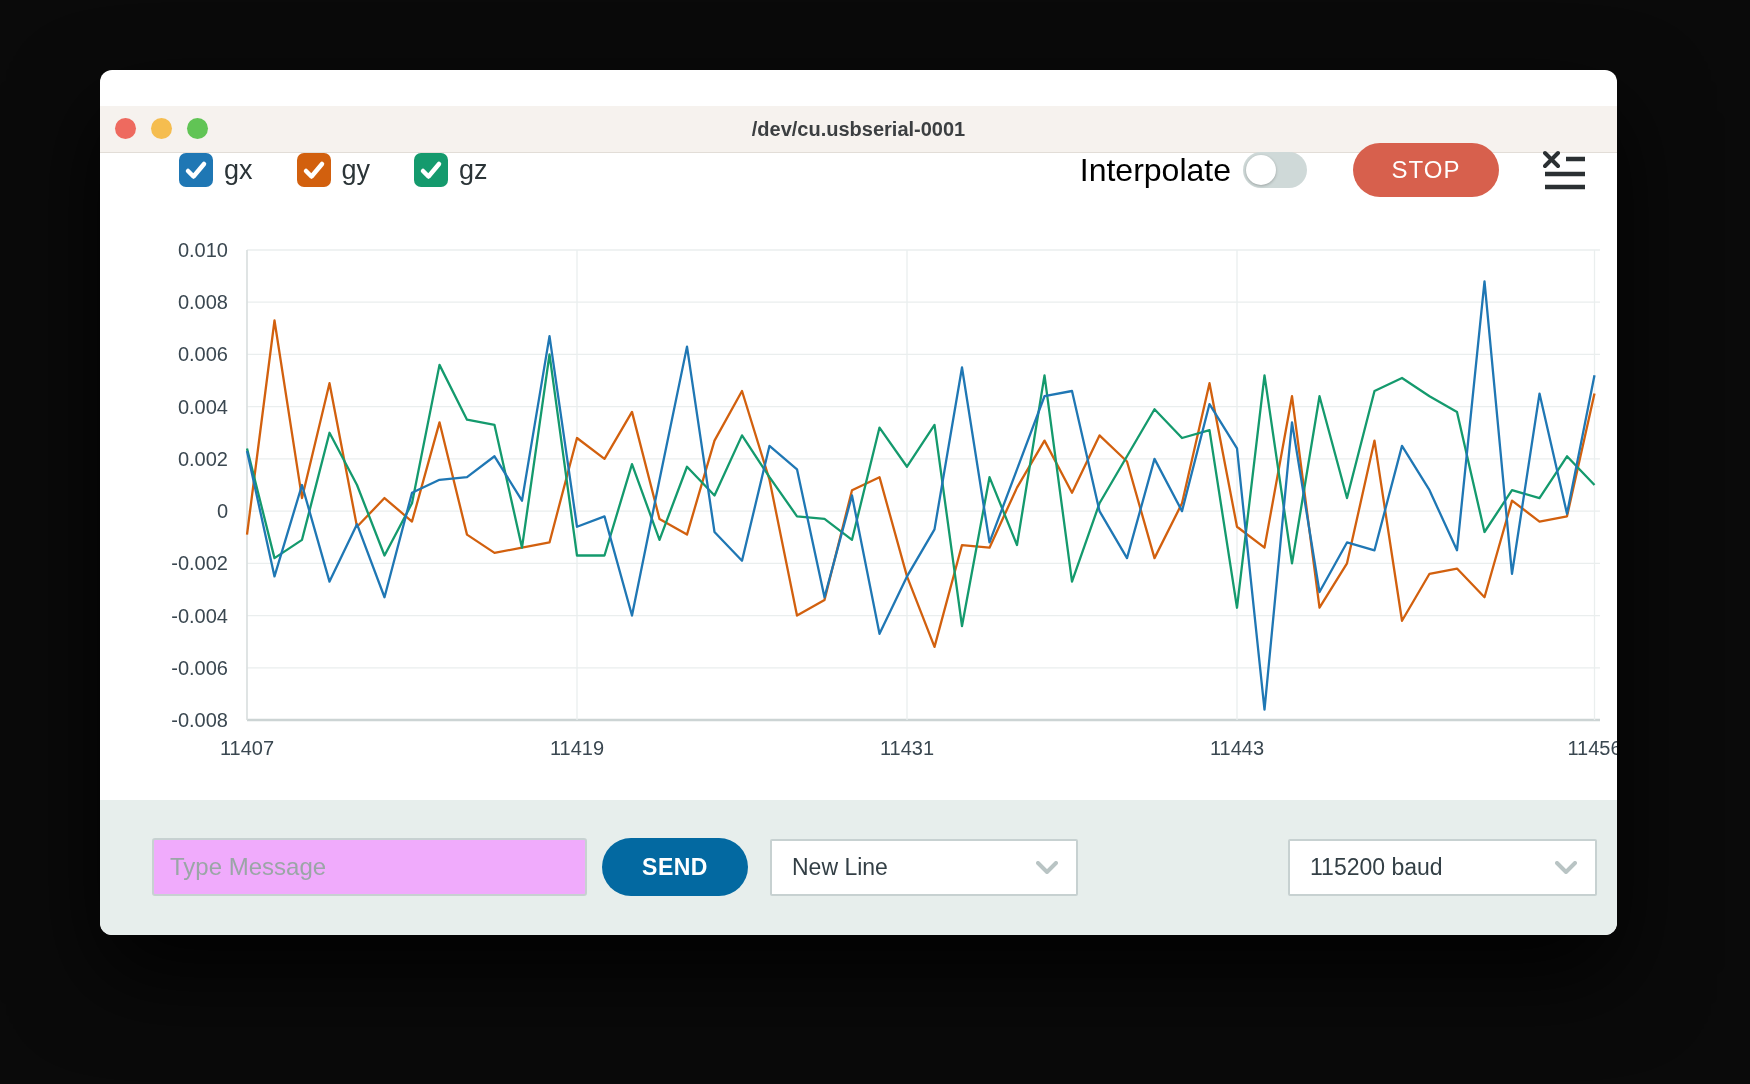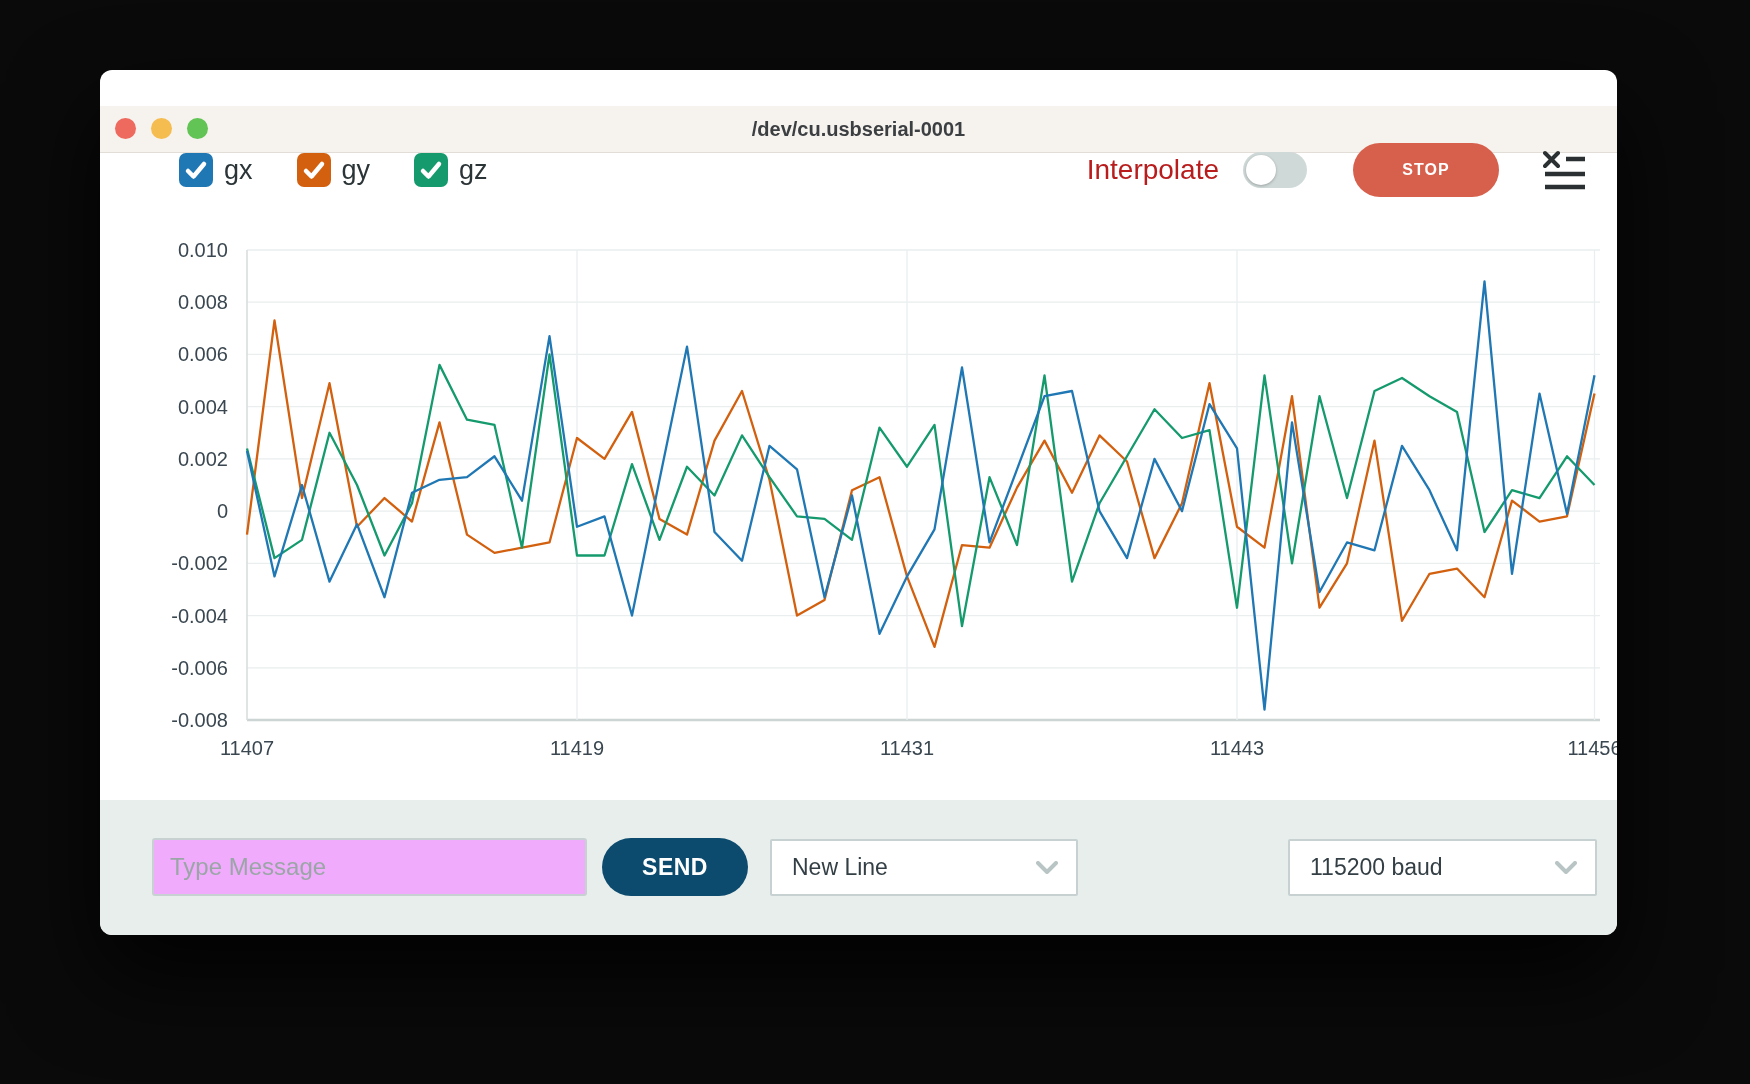--- a/index.html
+++ b/index.html
@@ -17,26 +17,26 @@
   .light.green{background:#61c455;}
   
   .controls{position:absolute;left:0;top:70px;width:100%;height:60px;display:flex;align-items:center;
     padding:0 30px 0 79px;box-sizing:border-box;}
   .series-toggles{display:flex;align-items:center;gap:44px;}
   .series-toggle{display:flex;align-items:center;gap:11px;cursor:pointer;text-align:center;}
   .checkbox{width:34px;height:34px;border-radius:7px;display:flex;align-items:center;justify-content:center;}
   .series-label{font-size:27px;color:#2b3437;}
   .spacer{flex:1;}
   .right-controls{display:flex;align-items:center;}
-  .interp-label{font-size:28px;color:#b91c1c;margin-right:24px;}
+  .interp-label{font-size:32px;color:#000000;margin-right:12px;}
   .toggle{position:relative;width:64px;height:36px;border-radius:18px;background:#cfd9d8;cursor:pointer;margin-right:46px;}
   .knob{position:absolute;left:3px;top:3px;width:30px;height:30px;border-radius:50%;background:#ffffff;
     box-shadow:0 1px 3px rgba(0,0,0,.25);}
-  .stop-btn{width:146px;height:54px;border:none;border-radius:27px;color:#fff;font-weight:bold;
-    font-size:16px;letter-spacing:1px;cursor:pointer;margin-right:44px;font-family:"Liberation Sans",sans-serif;}
+  .stop-btn{width:146px;height:54px;border:none;border-radius:27px;color:#fff;font-weight:normal;
+    font-size:24px;letter-spacing:1px;cursor:pointer;margin-right:44px;font-family:"Liberation Sans",sans-serif;}
   .list-icon{width:44px;height:40px;cursor:pointer;display:block;}
   
   .chart-svg{position:absolute;left:0;top:140px;overflow:visible;}
   .tick-label{font-size:20px;fill:#3a4750;font-family:"Liberation Sans",sans-serif;}
   
   .bottom-bar{position:absolute;left:0;top:730px;width:100%;height:135px;background:#e7eeec;
     border-radius:0 0 12px 12px;}
   .msg-input{position:absolute;left:52px;top:38px;width:435px;height:58px;box-sizing:border-box;
     border:2px solid #c7d1d1;border-radius:3px;background:#f0abfc;font-size:24px;color:#37474f;
     padding:0 16px;outline:none;font-family:"Liberation Sans",sans-serif;}
@@ -139,21 +139,21 @@
       <line x1="1494.5" y1="40" x2="1494.5" y2="510" stroke="#eaeeee" stroke-width="1.3"></line>
       <text x="1494.5" y="545" class="tick-label" text-anchor="middle">11456</text>
       <line x1="147" y1="40" x2="147" y2="510" stroke="#d8dede" stroke-width="1.6"></line>
       <polyline points="147,324.6111111111111 174.5,110.5 202,288.05555555555554 229.5,173.16666666666666 257,316.7777777777777 284.5,288.05555555555554 312,311.55555555555554 339.5,212.33333333333331 367,324.6111111111111 394.5,342.88888888888886 422,337.66666666666663 449.5,332.4444444444444 477,227.99999999999997 504.5,248.88888888888889 532,201.88888888888889 559.5,308.9444444444444 587,324.6111111111111 614.5,230.6111111111111 642,181 669.5,269.77777777777777 697,405.5555555555555 724.5,389.88888888888886 752,280.2222222222222 779.5,267.16666666666663 807,366.38888888888886 834.5,436.88888888888886 862,335.05555555555554 889.5,337.66666666666663 917,277.6111111111111 944.5,230.6111111111111 972,282.8333333333333 999.5,225.38888888888889 1027,251.49999999999994 1054.5,348.1111111111111 1082,293.27777777777777 1109.5,173.16666666666666 1137,316.7777777777777 1164.5,337.66666666666663 1192,186.2222222222222 1219.5,397.72222222222223 1247,353.3333333333333 1274.5,230.6111111111111 1302,410.77777777777777 1329.5,363.7777777777777 1357,358.55555555555554 1384.5,387.27777777777777 1412,290.66666666666663 1439.5,311.55555555555554 1467,306.3333333333333 1494.5,183.6111111111111" fill="none" stroke="#d2600e" stroke-width="2.3" stroke-linejoin="round"></polyline>
       <polyline points="147,238.44444444444446 174.5,348.1111111111111 202,329.8333333333333 229.5,222.77777777777774 257,275 284.5,345.49999999999994 312,293.27777777777777 339.5,154.88888888888889 367,209.72222222222223 394.5,214.94444444444443 422,337.66666666666663 449.5,144.44444444444446 477,345.49999999999994 504.5,345.49999999999994 532,254.11111111111111 559.5,329.8333333333333 587,256.7222222222222 614.5,285.4444444444444 642,225.38888888888889 669.5,267.16666666666663 697,306.3333333333333 724.5,308.9444444444444 752,329.8333333333333 779.5,217.55555555555554 807,256.7222222222222 834.5,214.94444444444443 862,415.99999999999994 889.5,267.16666666666663 917,335.05555555555554 944.5,165.33333333333331 972,371.6111111111111 999.5,293.27777777777777 1027,246.27777777777777 1054.5,199.27777777777777 1082,227.99999999999997 1109.5,220.16666666666666 1137,397.72222222222223 1164.5,165.33333333333331 1192,353.3333333333333 1219.5,186.2222222222222 1247,288.05555555555554 1274.5,181 1302,167.94444444444443 1329.5,186.2222222222222 1357,201.88888888888889 1384.5,322 1412,280.2222222222222 1439.5,288.05555555555554 1467,246.27777777777777 1494.5,275" fill="none" stroke="#149a6d" stroke-width="2.3" stroke-linejoin="round"></polyline>
       <polyline points="147,241.05555555555554 174.5,366.38888888888886 202,275 229.5,371.6111111111111 257,314.16666666666663 284.5,387.27777777777777 312,282.8333333333333 339.5,269.77777777777777 367,267.16666666666663 394.5,246.27777777777777 422,290.66666666666663 449.5,126.16666666666666 477,316.7777777777777 504.5,306.3333333333333 532,405.5555555555555 559.5,269.77777777777777 587,136.6111111111111 614.5,322 642,350.72222222222223 669.5,235.83333333333331 697,259.33333333333326 724.5,387.27777777777777 752,285.4444444444444 779.5,423.8333333333333 807,366.38888888888886 834.5,319.38888888888886 862,157.5 889.5,332.4444444444444 917,259.33333333333326 944.5,186.2222222222222 972,181 999.5,301.1111111111111 1027,348.1111111111111 1054.5,248.88888888888889 1082,301.1111111111111 1109.5,194.05555555555554 1137,238.44444444444446 1164.5,499.55555555555554 1192,212.33333333333331 1219.5,382.05555555555554 1247,332.4444444444444 1274.5,340.27777777777777 1302,235.83333333333331 1329.5,280.2222222222222 1357,340.27777777777777 1384.5,71.33333333333331 1412,363.7777777777777 1439.5,183.6111111111111 1467,303.7222222222222 1494.5,165.33333333333331" fill="none" stroke="#1f77b4" stroke-width="2.3" stroke-linejoin="round"></polyline>
     </svg>
 
   <div class="bottom-bar">
     <input class="msg-input" placeholder="Type Message" style="">
-    <button class="send-btn" id="send-btn" style="background: #0c4a6e;">SEND</button>
+    <button class="send-btn" id="send-btn" style="background: #0369a1;">SEND</button>
     <div class="select newline">
       <span>New Line</span>
       <svg class="chevron" width="22" height="13" viewBox="0 0 22 13">
         <polyline points="2,2 11,11 20,2" fill="none" stroke="#b9c4c4" stroke-width="4" stroke-linecap="round" stroke-linejoin="round"></polyline>
       </svg>
     </div>
     <div class="select baud">
       <span>115200 baud</span>
       <svg class="chevron" width="22" height="13" viewBox="0 0 22 13">
         <polyline points="2,2 11,11 20,2" fill="none" stroke="#b9c4c4" stroke-width="4" stroke-linecap="round" stroke-linejoin="round"></polyline>

